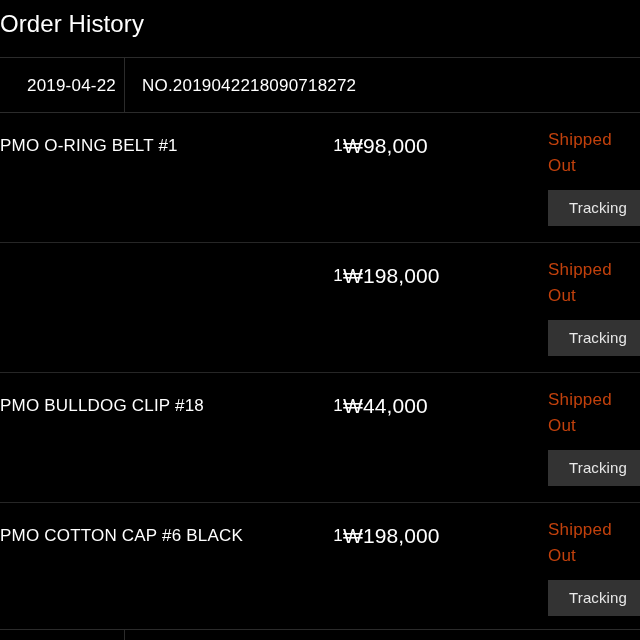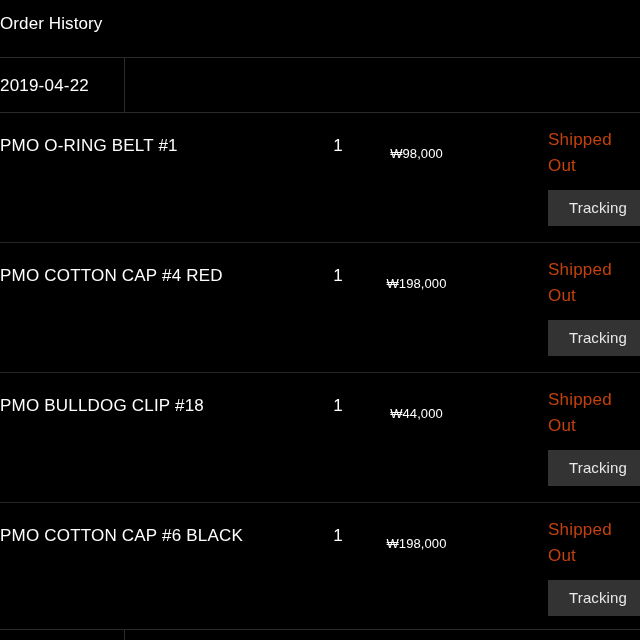--- a/index.html
+++ b/index.html
@@ -32,21 +32,21 @@
     top: 0;
     width: 680px;
     height: 640px;
   }
 
   
   .page-title {
     position: absolute;
     left: 17px;
     top: 12px;
-    font-size: 17px;
+    font-size: 24px;
     line-height: 24px;
     letter-spacing: 0.1px;
     color: #ffffff;
     white-space: nowrap;
   }
 
   
   .order-table {
     position: absolute;
     left: 0px;
@@ -65,20 +65,21 @@
     position: absolute;
     left: 17px;
     top: 0;
     height: 55px;
     width: 124px;
     display: flex;
     align-items: center;
     font-size: 17px;
     letter-spacing: 0.2px;
     white-space: nowrap;
+    padding-left: 27px;
   }
 
   .order-header .col-divider {
     position: absolute;
     left: 141px;
     top: 0;
     width: 1px;
     height: 55px;
     background: #2b2b2b;
   }
@@ -123,24 +124,24 @@
     top: 21px;
     width: 30px;
     text-align: center;
     font-size: 17px;
     line-height: 23px;
   }
 
   .cell-price {
     position: absolute;
     left: 360px;
-    top: 29px;
+    top: 21px;
     width: 147px;
-    text-align: center;
-    font-size: 13px;
+    text-align: left;
+    font-size: 21px;
     letter-spacing: 0.1px;
     line-height: 23px;
     white-space: nowrap;
   }
 
   .cell-status {
     position: absolute;
     left: 565px;
     top: 14px;
     width: 82px;
@@ -197,34 +198,34 @@
 <div class="page">
   <div class="canvas">
 
     <div class="page-title">Order History</div>
 
     <div class="order-table">
 
       <div class="order-header">
         <div class="cell-date">2019-04-22</div>
         <div class="col-divider"></div>
+        <div class="cell-order-no">NO.2019042218090718272</div>
       </div>
 
       <div class="product-row">
         <div class="cell-name">PMO O-RING BELT #1</div>
         <div class="cell-qty">1</div>
         <div class="cell-price">₩98,000</div>
         <div class="cell-status">
           <div class="status-text">Shipped Out</div>
           <button class="tracking-button">Tracking</button>
         </div>
       </div>
 
       <div class="product-row">
-        <div class="cell-name">PMO COTTON CAP #4 RED</div>
         <div class="cell-qty">1</div>
         <div class="cell-price">₩198,000</div>
         <div class="cell-status">
           <div class="status-text">Shipped Out</div>
           <button class="tracking-button">Tracking</button>
         </div>
       </div>
 
       <div class="product-row">
         <div class="cell-name">PMO BULLDOG CLIP #18</div>

